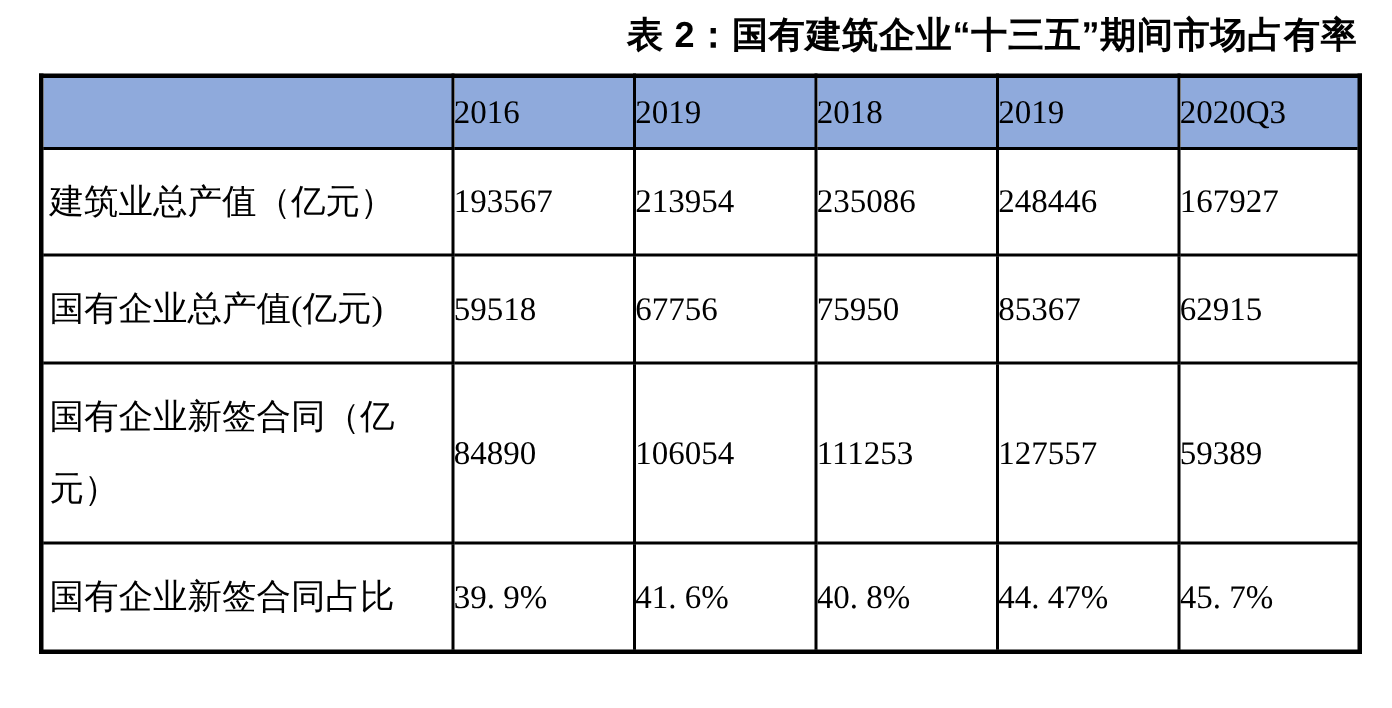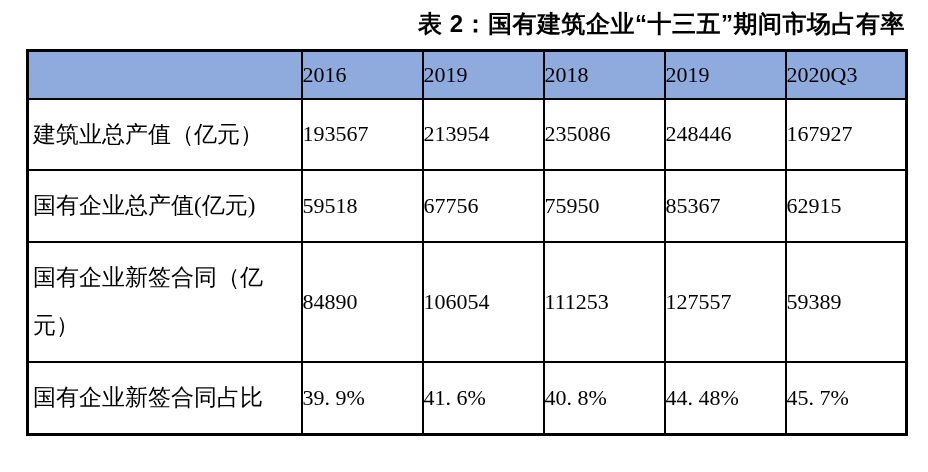--- a/index.html
+++ b/index.html
@@ -101,17 +101,17 @@
       <td>106054</td>
       <td>111253</td>
       <td>127557</td>
       <td>59389</td>
     </tr>
     <tr>
       <th>国有企业新签合同占比</th>
       <td>39. 9%</td>
       <td>41. 6%</td>
       <td>40. 8%</td>
-      <td>44. 48%</td>
+      <td>44. 47%</td>
       <td>45. 7%</td>
     </tr>
   </tbody>
 </table>
 
 </body></html>

